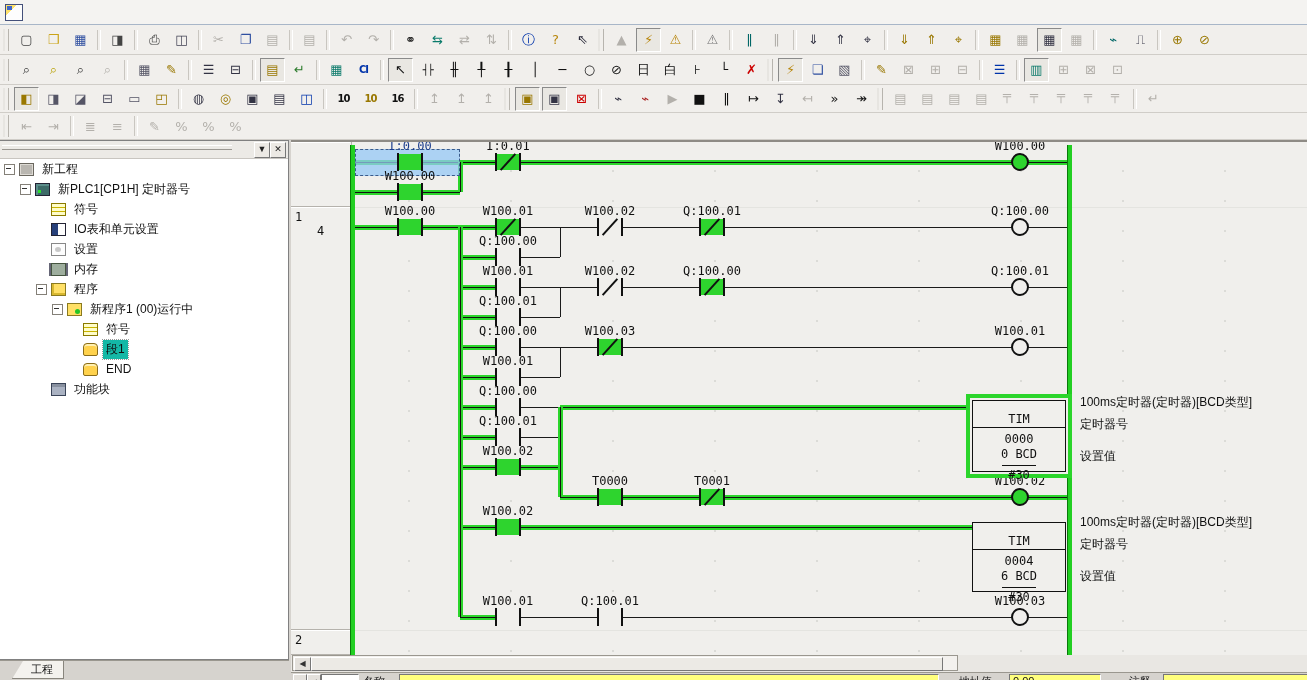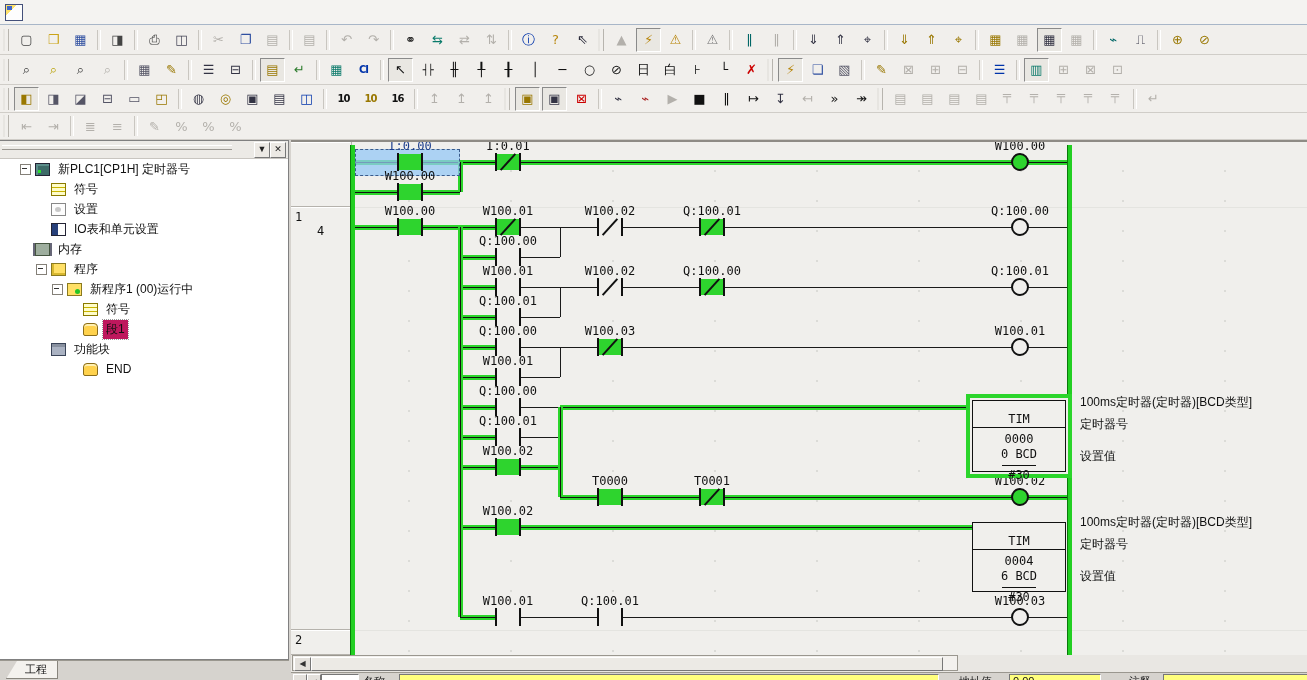--- a/index.html
+++ b/index.html
@@ -39,21 +39,21 @@
            border:1px solid;border-color:#fff #777 #777 #fff;font-size:9px;line-height:12px;
            text-align:center;color:#222}
   #tree{position:absolute;left:0;top:18px;width:100%;bottom:0;overflow:hidden;background:#fff}
   .trow{height:20px;display:flex;align-items:center;white-space:nowrap;cursor:default}
   .texp{width:9px;height:9px;border:1px solid #848078;background:#fff;position:relative;
         margin-right:4px;flex:0 0 auto}
   .texp:before{content:"";position:absolute;left:1px;top:3px;width:5px;height:1px;background:#333}
   .texp-space{width:15px;flex:0 0 auto}
   .ticon{width:15px;height:13px;margin-right:5px;flex:0 0 auto;position:relative;box-sizing:border-box}
   .tlabel{font-size:12px;padding:1px 3px}
-  .tlabel.sel{background:#be185d;outline:1px dotted #999}
+  .tlabel.sel{background:#14b8a6;outline:1px dotted #999}
   .ic-project{background:#b9b6b0;border:1px solid #6a675f;box-shadow:inset 0 0 0 1px #dddad4}
   .ic-plc{background:#3d6b68;border:1px solid #223;box-shadow:inset 2px 2px 0 #5b8d8a}
   .ic-plc:before{content:"";position:absolute;left:2px;bottom:2px;width:3px;height:3px;background:#2de02d}
   .ic-symbols{background:repeating-linear-gradient(#fffdc9 0 3px,#c8b400 3px 4px);border:1px solid #8a7a00}
   .ic-io{background:linear-gradient(90deg,#27407a 0 6px,#fdfdfd 6px);border:1px solid #223}
   .ic-settings{background:#fdfdfd;border:1px solid #888}
   .ic-settings:before{content:"";position:absolute;left:3px;top:3px;width:6px;height:5px;
                       background:#c8c8c8;border-radius:50%}
   .ic-errlog{background:#fdfdfd;border:1px solid #888}
   .ic-errlog:before{content:"";position:absolute;right:-1px;bottom:-1px;width:7px;height:7px;
@@ -66,21 +66,21 @@
   .ic-program-run{background:#ffe066;border:1px solid #8a7a20}
   .ic-program-run:before{content:"";position:absolute;right:1px;bottom:1px;width:5px;height:5px;
                          background:#25c425;border-radius:50%}
   .ic-section{background:#ffd24d;border:1px solid #8a6d1a;border-radius:4px 4px 2px 2px;
               box-shadow:inset 0 2px 0 #fff0b0}
   .ic-fb{background:#aab2c2;border:1px solid #3a4458;box-shadow:inset 0 3px 0 #88909f}
 
   
   #lefttabs{position:absolute;left:0;top:660px;width:289px;height:20px;background:#d6d3ce;
             border-top:1px solid #9a978f}
-  #tab-project{position:absolute;left:6px;top:0;width:52px;height:18px;background:#f4f2ee;
+  #tab-project{position:absolute;left:12px;top:0;width:52px;height:18px;background:#f4f2ee;
                border:1px solid #88857d;border-top:none;clip-path:polygon(11px 0,100% 0,100% 100%,0 100%);
                font-size:11px;text-align:center;line-height:17px;padding-left:8px;box-sizing:border-box}
 
   
   #ladder{position:absolute;left:291px;top:140px;width:1016px;height:515px;background:#f0efec;
           overflow:hidden;border-top:2px solid #8e8b85;box-sizing:border-box}
   #ladder-content{position:absolute;left:0;top:0;width:100%;height:100%;
      background-image:radial-gradient(circle,#dbdbd7 1.2px,rgba(0,0,0,0) 1.4px);
      background-size:102px 30px;background-position:67px 14px}
   #margincol{position:absolute;left:0;top:0;width:60px;height:100%;background:#f0efec;
@@ -316,41 +316,46 @@
     <span class="tbtn s1" title="pen-4">%</span>
   </div>
 
 <div id="leftpanel">
   <div id="treebar">
     <span class="grab"></span>
     <span class="tinybtn" style="right:18px">▼</span>
     <span class="tinybtn" style="right:2px">✕</span>
   </div>
   <div id="tree">
+      <div class="trow" style="padding-left: 4px;">
+        <span class="texp"></span>
+        <span class="ticon ic-project"></span>
+        <span class="tlabel">新工程</span>
+      </div>
       <div class="trow" style="padding-left: 20px;">
         <span class="texp"></span>
         <span class="ticon ic-plc"></span>
         <span class="tlabel">新PLC1[CP1H] 定时器号</span>
       </div>
       <div class="trow" style="padding-left: 36px;">
         <span class="texp-space"></span>
         <span class="ticon ic-symbols"></span>
         <span class="tlabel">符号</span>
       </div>
       <div class="trow" style="padding-left: 36px;">
         <span class="texp-space"></span>
+        <span class="ticon ic-io"></span>
+        <span class="tlabel">IO表和单元设置</span>
+      </div>
+      <div class="trow" style="padding-left: 36px;">
+        <span class="texp-space"></span>
         <span class="ticon ic-settings"></span>
         <span class="tlabel">设置</span>
       </div>
       <div class="trow" style="padding-left: 36px;">
-        <span class="texp-space"></span>
-        <span class="ticon ic-io"></span>
-        <span class="tlabel">IO表和单元设置</span>
-      </div>
-      <div class="trow" style="padding-left: 20px;">
         <span class="texp-space"></span>
         <span class="ticon ic-memory"></span>
         <span class="tlabel">内存</span>
       </div>
       <div class="trow" style="padding-left: 36px;">
         <span class="texp"></span>
         <span class="ticon ic-program"></span>
         <span class="tlabel">程序</span>
       </div>
       <div class="trow" style="padding-left: 52px;">
@@ -361,29 +366,29 @@
       <div class="trow" style="padding-left: 68px;">
         <span class="texp-space"></span>
         <span class="ticon ic-symbols"></span>
         <span class="tlabel">符号</span>
       </div>
       <div class="trow" style="padding-left: 68px;">
         <span class="texp-space"></span>
         <span class="ticon ic-section"></span>
         <span class="tlabel sel">段1</span>
       </div>
+      <div class="trow" style="padding-left: 68px;">
+        <span class="texp-space"></span>
+        <span class="ticon ic-section"></span>
+        <span class="tlabel">END</span>
+      </div>
       <div class="trow" style="padding-left: 36px;">
         <span class="texp-space"></span>
         <span class="ticon ic-fb"></span>
         <span class="tlabel">功能块</span>
-      </div>
-      <div class="trow" style="padding-left: 68px;">
-        <span class="texp-space"></span>
-        <span class="ticon ic-section"></span>
-        <span class="tlabel">END</span>
       </div>
     </div>
 </div>
 <div id="lefttabs">
   <div id="tab-project">工程</div>
 </div>
 <div id="splitter"></div>
 
 <div id="ladder">
   <div id="ladder-content">

